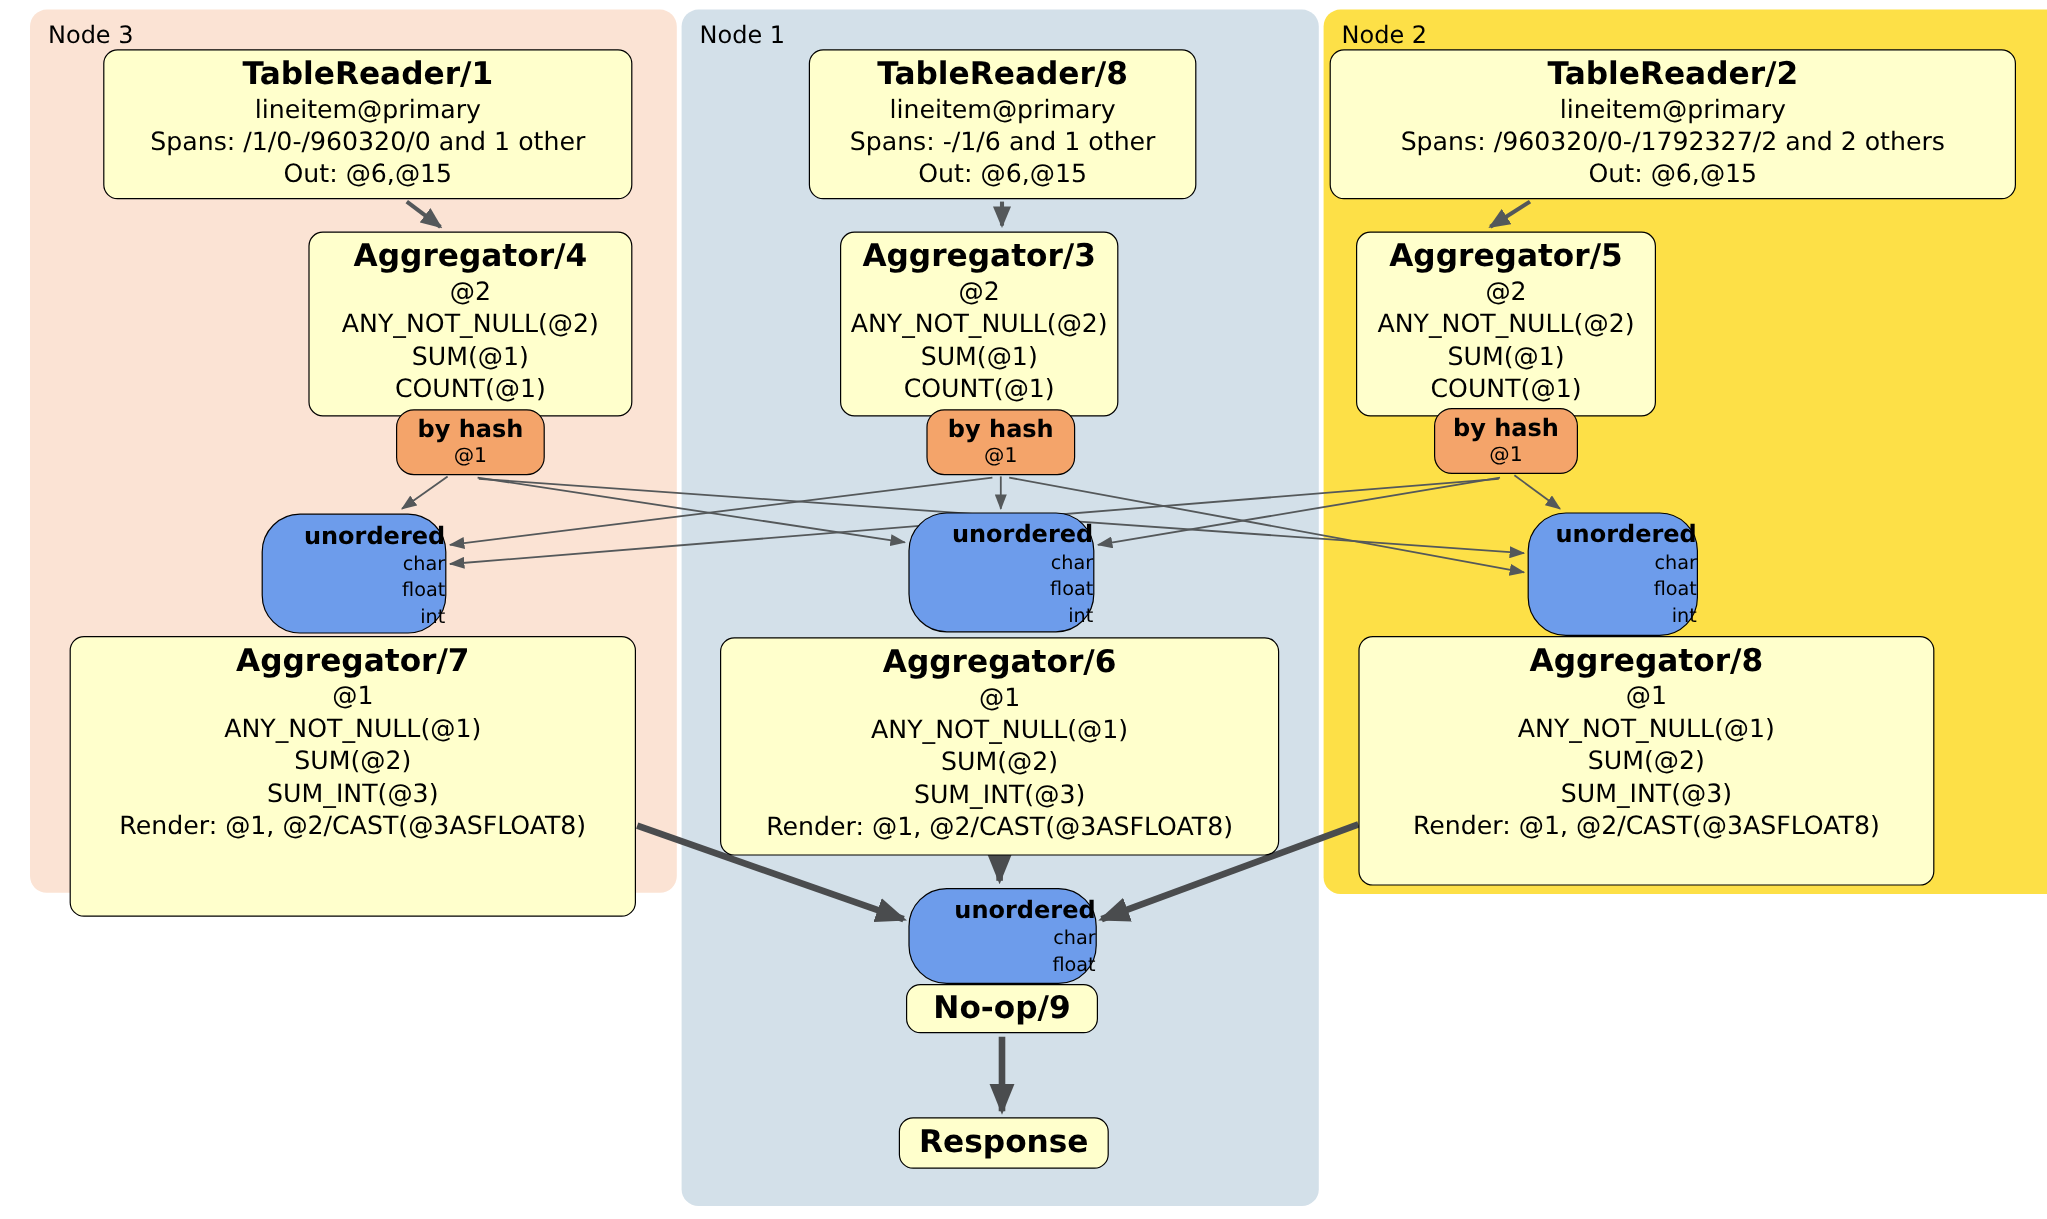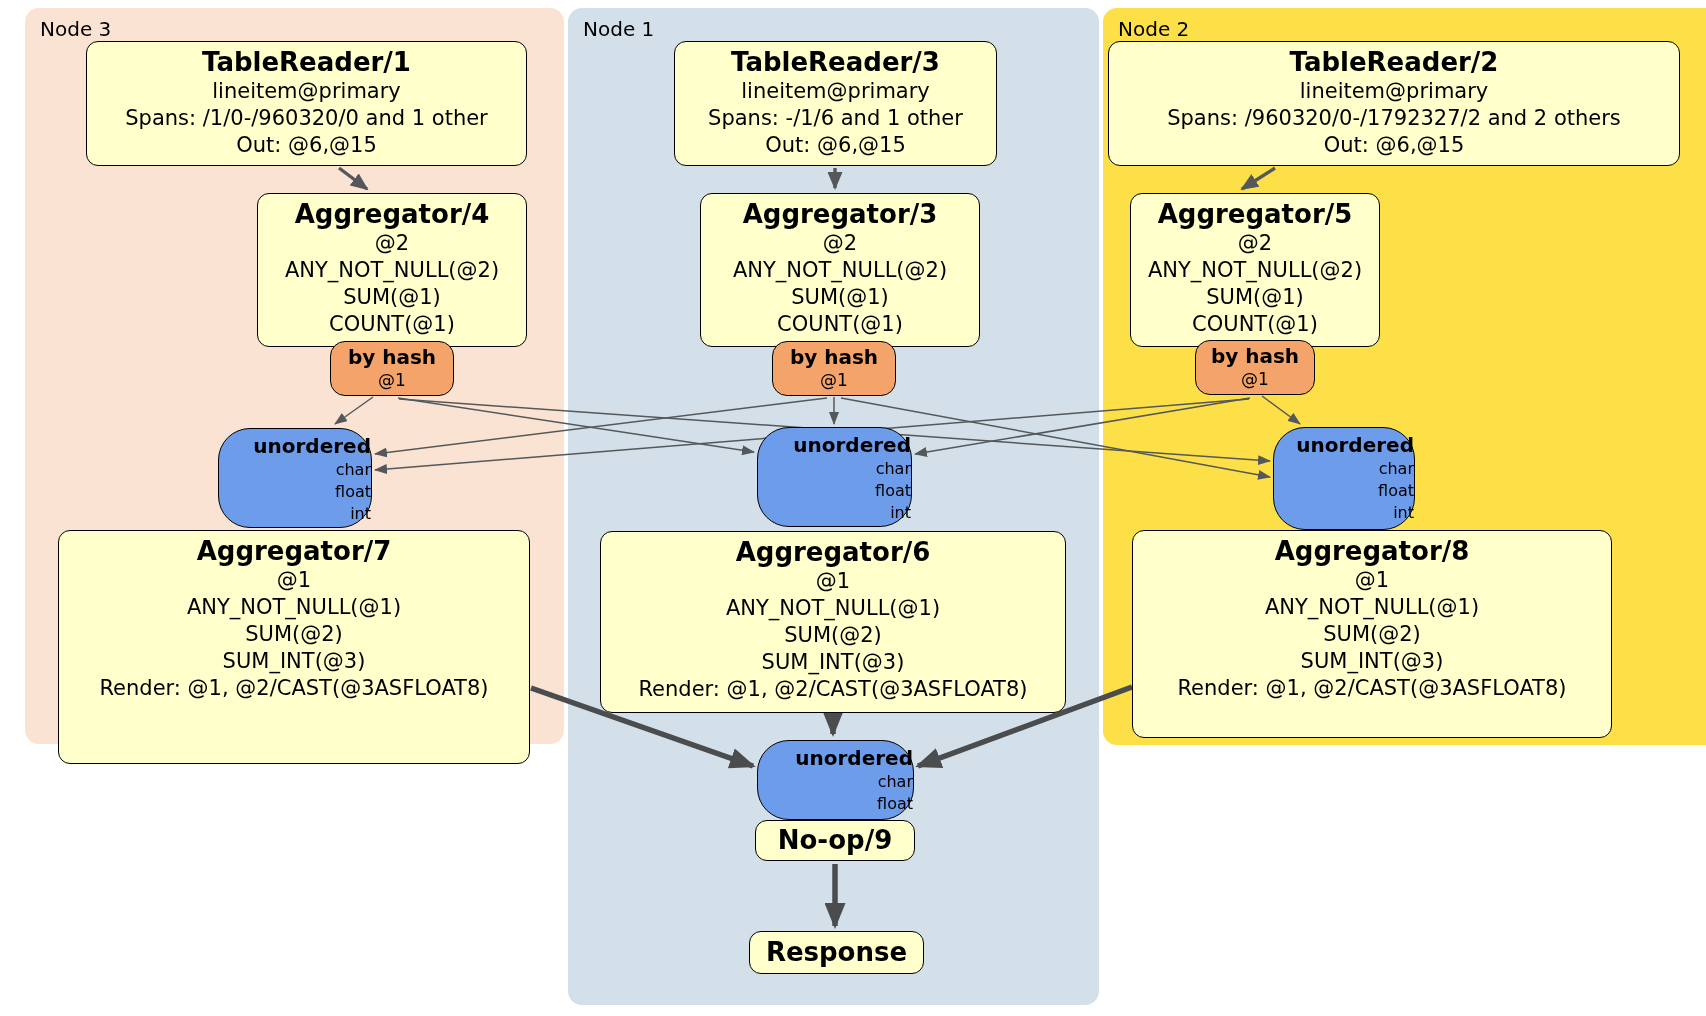--- a/index.html
+++ b/index.html
@@ -105,21 +105,21 @@
     font-size: 16px;
     line-height: 22px;
     white-space: nowrap;
   }
 
   
   #tr1  { left: 69px;   top: 41px;  width: 441px; height: 125px; }
   #tr0  { left: 657px;  top: 41px;  width: 323px; height: 125px; }
   #tr2  { left: 1091px; top: 41px;  width: 572px; height: 125px; }
   #agg4 { left: 240px;  top: 193px; width: 270px; height: 154px; }
-  #agg3 { left: 683px;  top: 193px; width: 280px; height: 154px; }
+  #agg3 { left: 683px;  top: 193px; width: 232px; height: 154px; }
   #agg5 { left: 1113px; top: 193px; width: 250px; height: 154px; }
   #agg7 { left: 41px;   top: 530px; width: 472px; height: 234px; }
   #agg6 { left: 583px;  top: 531px; width: 466px; height: 182px; }
   #agg8 { left: 1115px; top: 530px; width: 480px; height: 208px; }
   #noop     { left: 738px; top: 820px; width: 160px; height: 41px; }
   #response { left: 732px; top: 931px; width: 175px; height: 43px; }
 
   
   #hash3 { left: 313px;  top: 341px; width: 124px; height: 55px; }
   #hash1 { left: 755px;  top: 341px; width: 124px; height: 55px; }
@@ -185,21 +185,21 @@
     </g>
   </svg>
 
   <div class="proc" id="tr1">
     <div class="ptitle">TableReader/1</div>
     <div class="pline">lineitem@primary</div>
     <div class="pline">Spans: /1/0-/960320/0 and 1 other</div>
     <div class="pline">Out: @6,@15</div>
   </div>
   <div class="proc" id="tr0">
-    <div class="ptitle">TableReader/3</div>
+    <div class="ptitle">TableReader/8</div>
     <div class="pline">lineitem@primary</div>
     <div class="pline">Spans: -/1/6 and 1 other</div>
     <div class="pline">Out: @6,@15</div>
   </div>
   <div class="proc" id="tr2">
     <div class="ptitle">TableReader/2</div>
     <div class="pline">lineitem@primary</div>
     <div class="pline">Spans: /960320/0-/1792327/2 and 2 others</div>
     <div class="pline">Out: @6,@15</div>
   </div>

